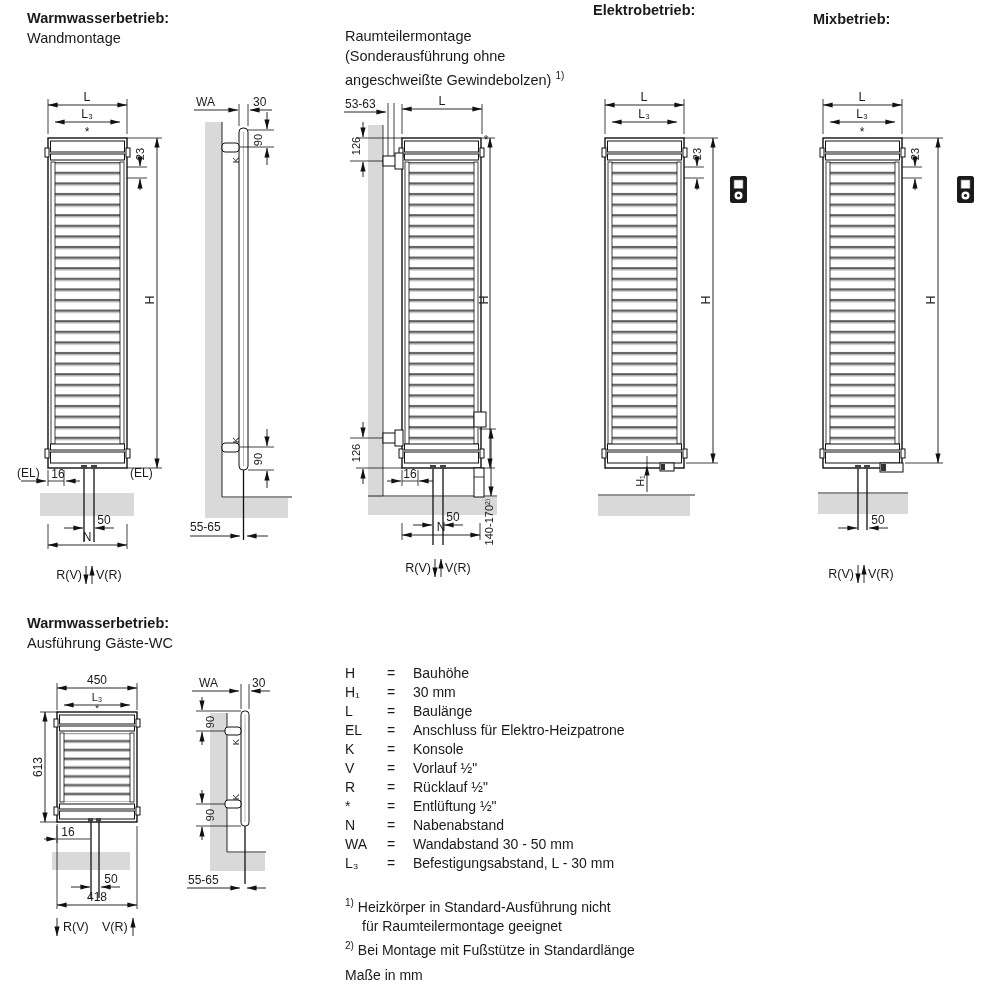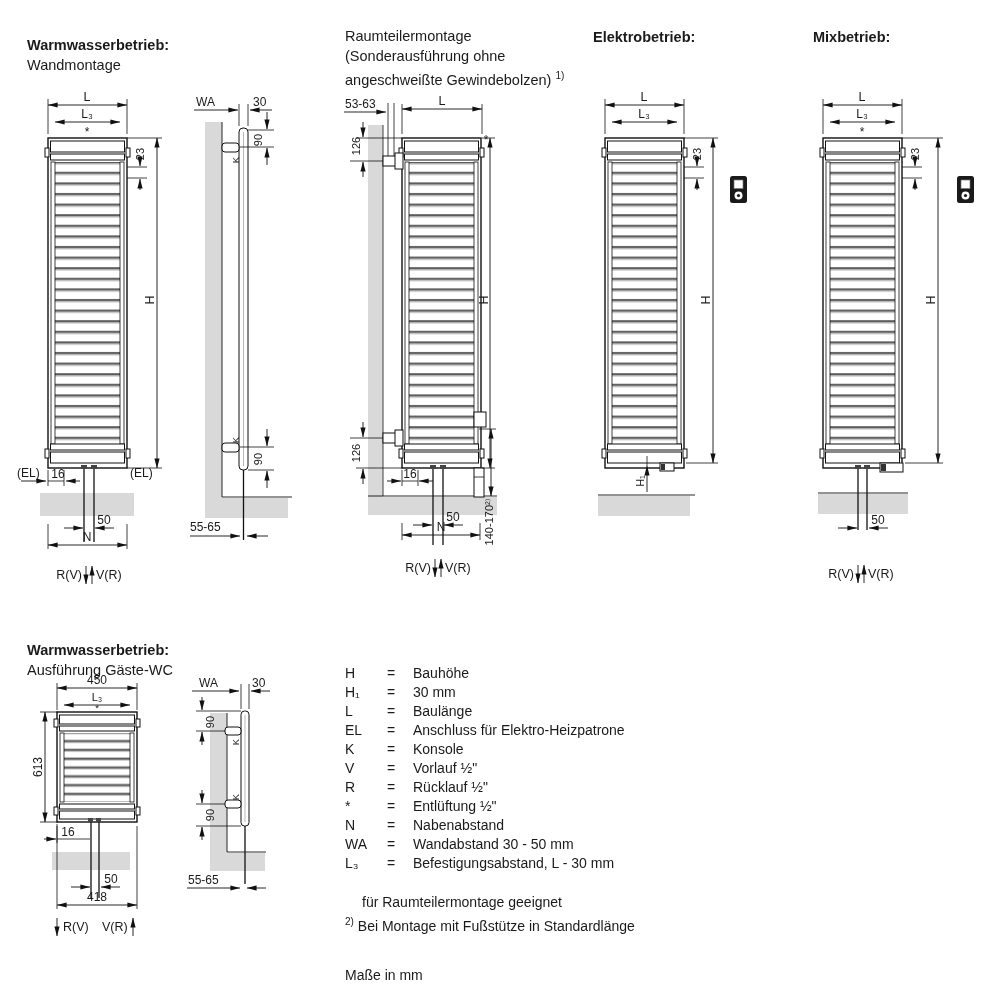--- a/index.html
+++ b/index.html
@@ -1,20 +1,20 @@
 <!DOCTYPE html>
 <html><head>
 <meta charset="utf-8">
 <style>
   html,body{margin:0;padding:0;background:#fff;}
   #page{position:relative;width:1000px;height:1000px;background:#fff;overflow:hidden;
         font-family:"Liberation Sans","DejaVu Sans",sans-serif;color:#1a1a1a;}
   .abs{position:absolute;}
   .hdr{font-size:14.5px;line-height:20px;white-space:nowrap;}
-  .b{font-weight:bold;margin-top:27px;}
+  .b{font-weight:bold;}
   sup{font-size:10px;}
   #art{position:absolute;left:0;top:0;}
   
   .ln{stroke:#111;stroke-width:0.9;fill:none;}
   .ext{stroke:#111;stroke-width:0.8;fill:none;}
   .pipe{stroke:#111;stroke-width:1.3;fill:none;}
   .frame{fill:#fff;stroke:#111;stroke-width:1.4;}
   .thin{fill:#fff;stroke:#111;stroke-width:1;}
   .thin2{fill:#fff;stroke:#111;stroke-width:0.8;}
   .capr{fill:#fff;stroke:#111;stroke-width:1;}
@@ -380,21 +380,21 @@
     <div>Wandmontage</div>
   </div>
 
   <div class="abs hdr" style="left:345px;top:26px">
     <div>Raumteilermontage</div>
     <div>(Sonderausführung ohne</div>
     <div><span>angeschweißte Gewindebolzen)</span> <sup>1)</sup></div>
   </div>
 
   <div class="abs hdr b" style="left:593px;top:0">Elektrobetrieb:</div>
-  <div class="abs hdr b" style="left:813px;top:0">Mixbetrieb:</div>
+  <div class="abs hdr b" style="left:813px;top:9px">Mixbetrieb:</div>
 
   <div class="abs hdr" style="left:27px;top:613px">
     <div class="b">Warmwasserbetrieb:</div>
     <div>Ausführung Gäste-WC</div>
   </div>
 
   <div class="abs legend" style="left:345px;top:664px">
     <div class="lrow">
         <span class="lsym">H</span>
         <span class="leq">=</span>
@@ -446,19 +446,20 @@
         <span class="ldesc">Wandabstand 30 - 50 mm</span>
       </div>
     <div class="lrow">
         <span class="lsym">L₃</span>
         <span class="leq">=</span>
         <span class="ldesc">Befestigungsabstand, L - 30 mm</span>
       </div>
   </div>
 
   <div class="abs fnote" style="left:345px;top:893px">
+    <div><sup>1)</sup> <span>Heizkörper in Standard-Ausführung nicht</span></div>
     <div class="ind">für Raumteilermontage geeignet</div>
     <div><sup>2)</sup> <span>Bei Montage mit Fußstütze in Standardlänge</span></div>
   </div>
 
   <div class="abs fnote" style="left:345px;top:966px">Maße in mm</div>
 
 </div>
 
 </body></html>

